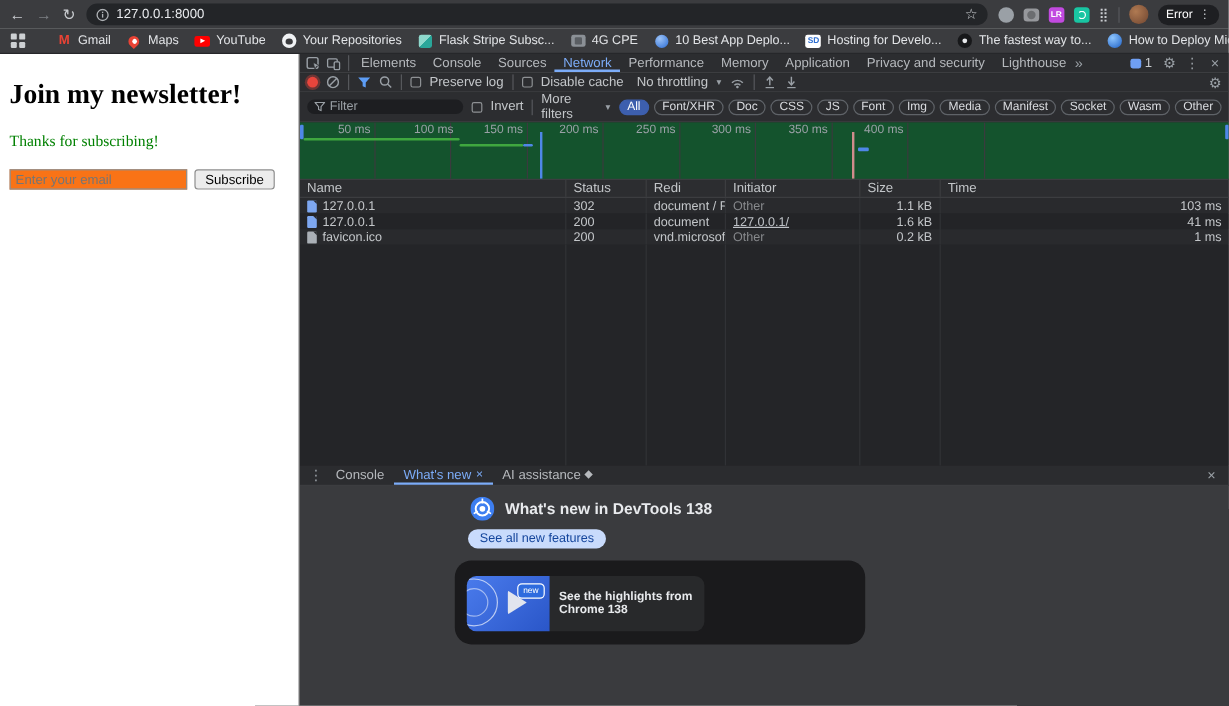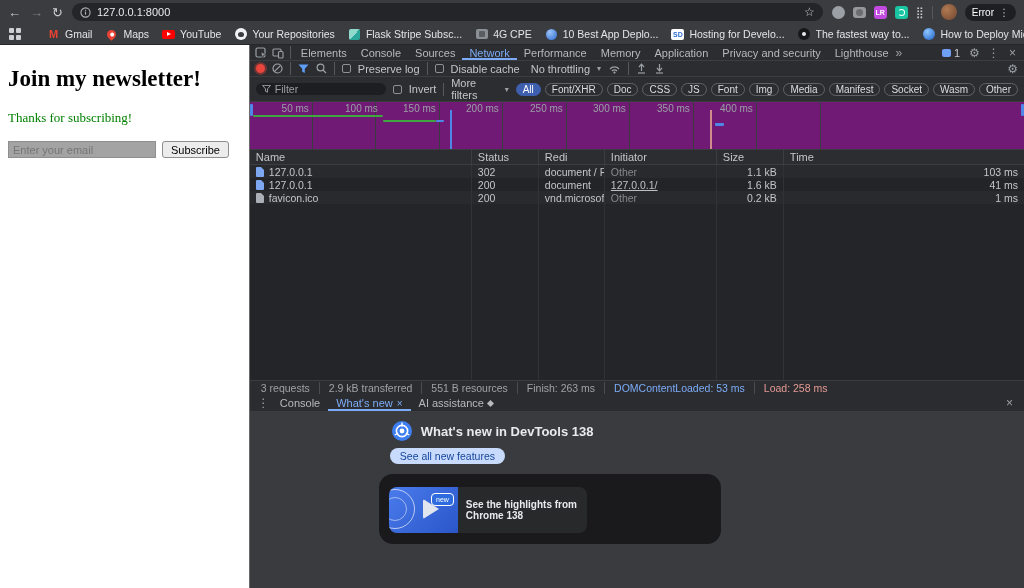--- a/index.html
+++ b/index.html
@@ -52,21 +52,21 @@
   .fav-darkc { width:12px; height:12px; border-radius:50%; background:#17181a; position:relative; }
   .fav-darkc::after{ content:""; position:absolute; inset:4px; border-radius:50%; background:#e8eaed; }
   .fav-sphere { width:12px; height:12px; border-radius:50%; background:radial-gradient(circle at 35% 30%, #8ec6ff, #1d5fc4); }
 
   
   .content { display:flex; height:543px; }
   .page { width:430px; background:#fff; padding:8px; font-family:"Liberation Serif",serif; }
   .page h1 { font-size:23px; margin:13px 0 0; color:#000; font-weight:bold; }
   .thanks { font-size:13px; margin-top:18px; }
   .form-row { margin-top:15px; display:flex; gap:6px; align-items:center; font-family:"Liberation Sans",sans-serif; }
-  .email-input { width:148px; height:17px; border:1px solid #8f8f8f; font-size:11px; padding:1px 4px; color:#000; background:#a3a3a3; font-family:"Liberation Sans",sans-serif; }
+  .email-input { width:148px; height:17px; border:1px solid #8f8f8f; font-size:11px; padding:1px 4px; color:#000; background:#f97316; font-family:"Liberation Sans",sans-serif; }
   .email-input::placeholder { color:#757575; }
   .subscribe-btn { height:17px; font-size:11px; padding:0 8px; background:#ececec; border:1px solid #8f8f8f; border-radius:3px; color:#000; font-family:"Liberation Sans",sans-serif; }
 
   
   .devtools { flex:1; display:flex; flex-direction:column; background:#242528; color:#c7cacd; font-size:11px; border-left:1px solid #6b6b6b; }
   .dt-icbtn { display:flex; align-items:center; justify-content:center; width:17px; height:100%; color:#9aa0a6; }
   .glyph { font-size:12px; line-height:1; color:#9aa0a6; }
 
   .dt-tabbar { flex:0 0 16px; background:#2c2d30; border-bottom:1px solid #3c3d40; display:flex; align-items:center; padding:0 3px; }
   .dt-tab { padding:0 7px; height:100%; display:flex; align-items:center; color:#b6b9bd; white-space:nowrap; }
@@ -81,21 +81,21 @@
   .tb-label { color:#c3c6c9; }
   .caret { font-size:8px; color:#9aa0a6; }
   .push-right { margin-left:auto; }
 
   .filter-row { flex:0 0 16px; background:#2c2d30; border-bottom:1px solid #3c3d40; display:flex; align-items:center; padding:0 6px; gap:7px; }
   .filter-box { width:150px; height:12px; background:#1d1e21; border-radius:7px; display:flex; align-items:center; gap:4px; padding:0 6px; color:#9aa0a6; font-size:10.5px; }
   .chips { display:flex; gap:4px; align-items:center; }
   .chip { border:1px solid #5f6368; border-radius:8px; height:13px; line-height:11px; padding:0 6px; font-size:10px; color:#dadce0; white-space:nowrap; }
   .chip.selected { background:#3d5fae; border-color:#3d5fae; color:#fff; }
 
-  .overview { flex:0 0 48px; position:relative; background:#701a75; border-bottom:1px solid #3c3d40; overflow:hidden; }
+  .overview { flex:0 0 48px; position:relative; background:#14532d; border-bottom:1px solid #3c3d40; overflow:hidden; }
   .ov-line { position:absolute; top:0; bottom:0; width:1px; background:#3a3b3e; }
   .ov-label { position:absolute; top:1px; width:50px; text-align:right; font-size:10px; color:#9aa0a6; }
   .ov-handle { position:absolute; top:2px; width:3px; height:12px; background:#4f87e8; border-radius:1px; }
   .ov-bar { position:absolute; height:2px; border-radius:1px; }
   .ov-vline { position:absolute; top:8px; bottom:0; width:2px; }
   .ov-dash { position:absolute; width:9px; height:3px; background:#4f87e8; border-radius:1px; }
 
   .gridcols { display:grid; grid-template-columns:222px 67px 66px 112px 67px 1fr; }
   .grid-head { flex:0 0 15px; background:#2c2d30; border-bottom:1px solid #3c3d40; color:#c3c6c9; }
   .grid-head .hc { padding:1px 6px; border-right:1px solid #3c3d40; overflow:hidden; white-space:nowrap; }
@@ -440,28 +440,20 @@
 
     <div class="table-empty gridcols">
       <span class="ec"></span>
         <span class="ec"></span>
         <span class="ec"></span>
         <span class="ec"></span>
         <span class="ec"></span>
         <span class="ec"></span>
     </div>
 
-    <div class="summary">
-      <span class="sum-item">3 requests</span>
-      <span class="sum-item">2.9 kB transferred</span>
-      <span class="sum-item">551 B resources</span>
-      <span class="sum-item">Finish: 263 ms</span>
-      <span class="sum-item sum-blue">DOMContentLoaded: 53 ms</span>
-      <span class="sum-item sum-red">Load: 258 ms</span>
-    </div>
 
     <div class="drawer-tabs">
       <span class="dt-icbtn glyph">⋮</span>
       <span class="drw-tab">Console</span>
       <span class="drw-tab selected">
         <span>What's new</span>
         <span class="tab-x">×</span>
       </span>
       <span class="drw-tab">
         <span>AI assistance</span>

